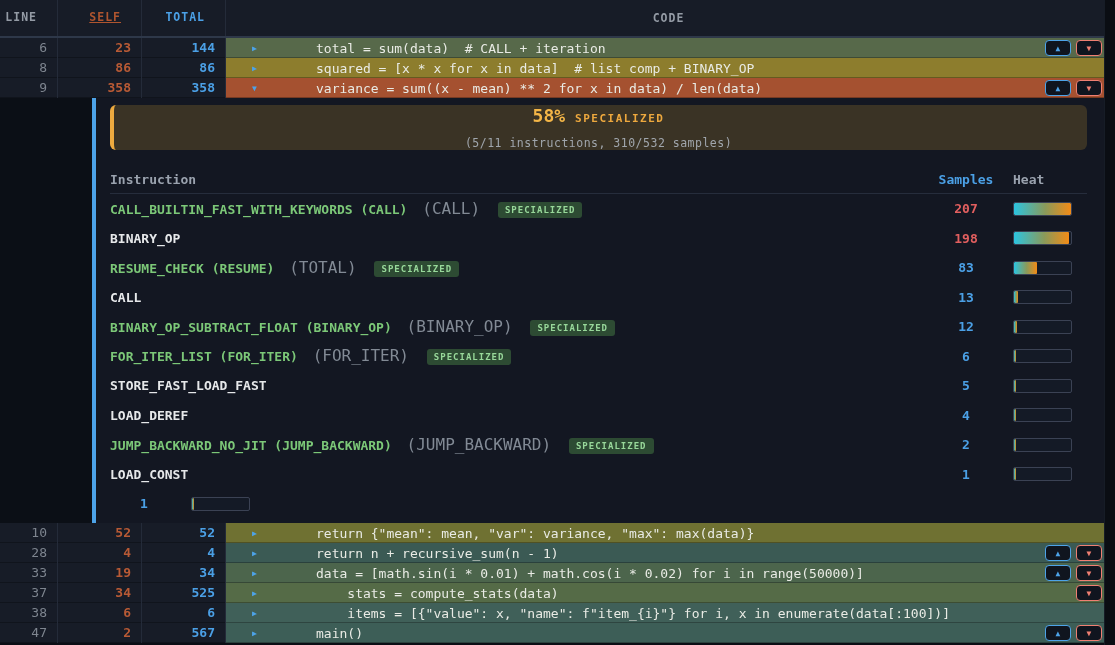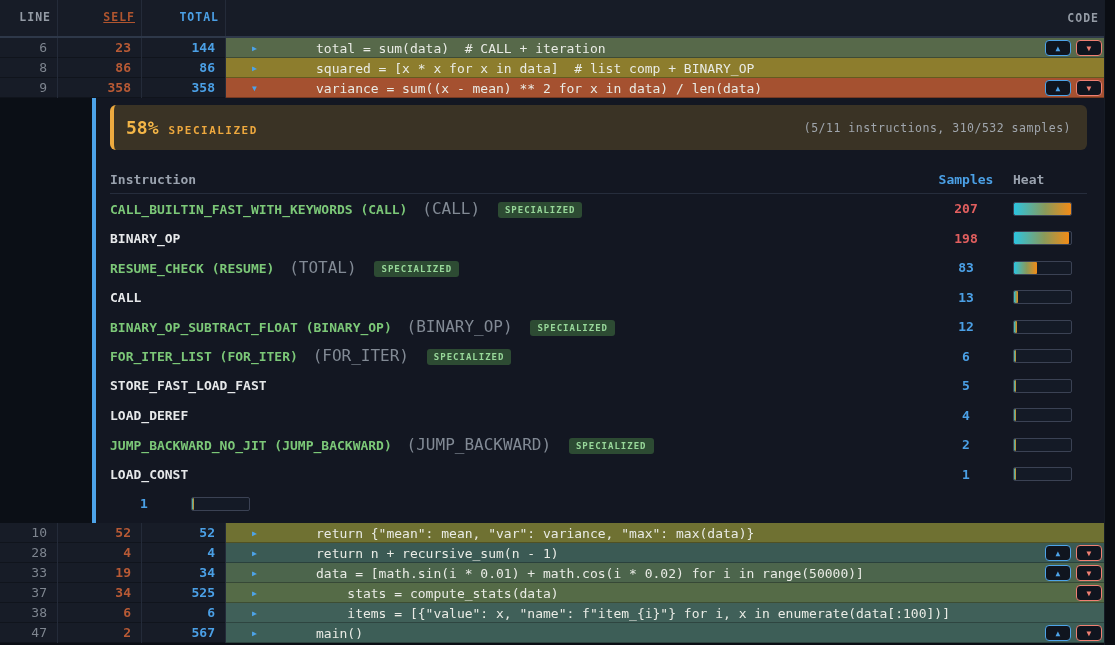--- a/index.html
+++ b/index.html
@@ -14,22 +14,22 @@
     background:#0a0d13; border-left:1px solid #161c26;
   }
   .content { margin-right:10px; }
 
   
   .thead {
     display:grid; grid-template-columns:58px 84px 84px 1fr;
     height:36px; background:#171c27; border-bottom:2px solid #2e3849;
     align-items:center; font-size:11.5px; font-weight:bold; letter-spacing:1px;
   }
-  .thead .h { text-align:right; padding-right:6px; color:#949ba5; }
-  .thead .h.code { text-align:right; padding-left:26px; }
+  .thead .h { text-align:right; padding-right:20px; color:#949ba5; }
+  .thead .h.code { text-align:center; padding-left:26px; }
   .thead .h.self { color:#b0552f;text-decoration:underline; }
   .thead .h.total { color:#4ba0e6; }
   .thead .h:not(.code) { border-right:1px solid #242b39; height:100%; line-height:34px; }
 
   
   .crow { display:grid; grid-template-columns:58px 84px 84px 1fr; height:20px; }
   .crow .num {
     background:#171c27; text-align:right; font-size:13px; line-height:19px;
     padding-right:10px; border-right:1px solid #242b39;
     box-shadow: inset 0 -1px 0 #10141c;
@@ -55,21 +55,21 @@
 
   
   .panel { display:flex; height:425px; background:#0b0f16; }
   .panel .lgut { width:92px; flex:none; background:#0b0f16; }
   .panel .vbar { width:4px; flex:none; background:#4da3e8; }
   .panel .pcontent { flex:1; background:#131722; padding:7px 18px 0 14px; }
 
   .banner {
     height:45px; background:#3a3325; border-left:4px solid #edaa3f;
     border-radius:6px; display:flex; align-items:center;
-    justify-content:space-between; padding:0 16px 0 12px;
+    justify-content:space-between; padding:0 16px 0 12px;flex-direction:column;
   }
   .banner .bleft { display:flex; align-items:baseline; gap:10px; }
   .pct    { font-size:18px; font-weight:bold; color:#f4b647; }
   .plabel { font-size:11px; color:#eda83e; letter-spacing:1.5px; font-weight:bold; }
   .psummary { font-size:11.5px; color:#a0a6ad; letter-spacing:0.5px; }
 
   .itable { margin-top:15px; }
   .ihead {
     display:flex; height:28px; align-items:center;
     border-bottom:1px solid #262d3c;

